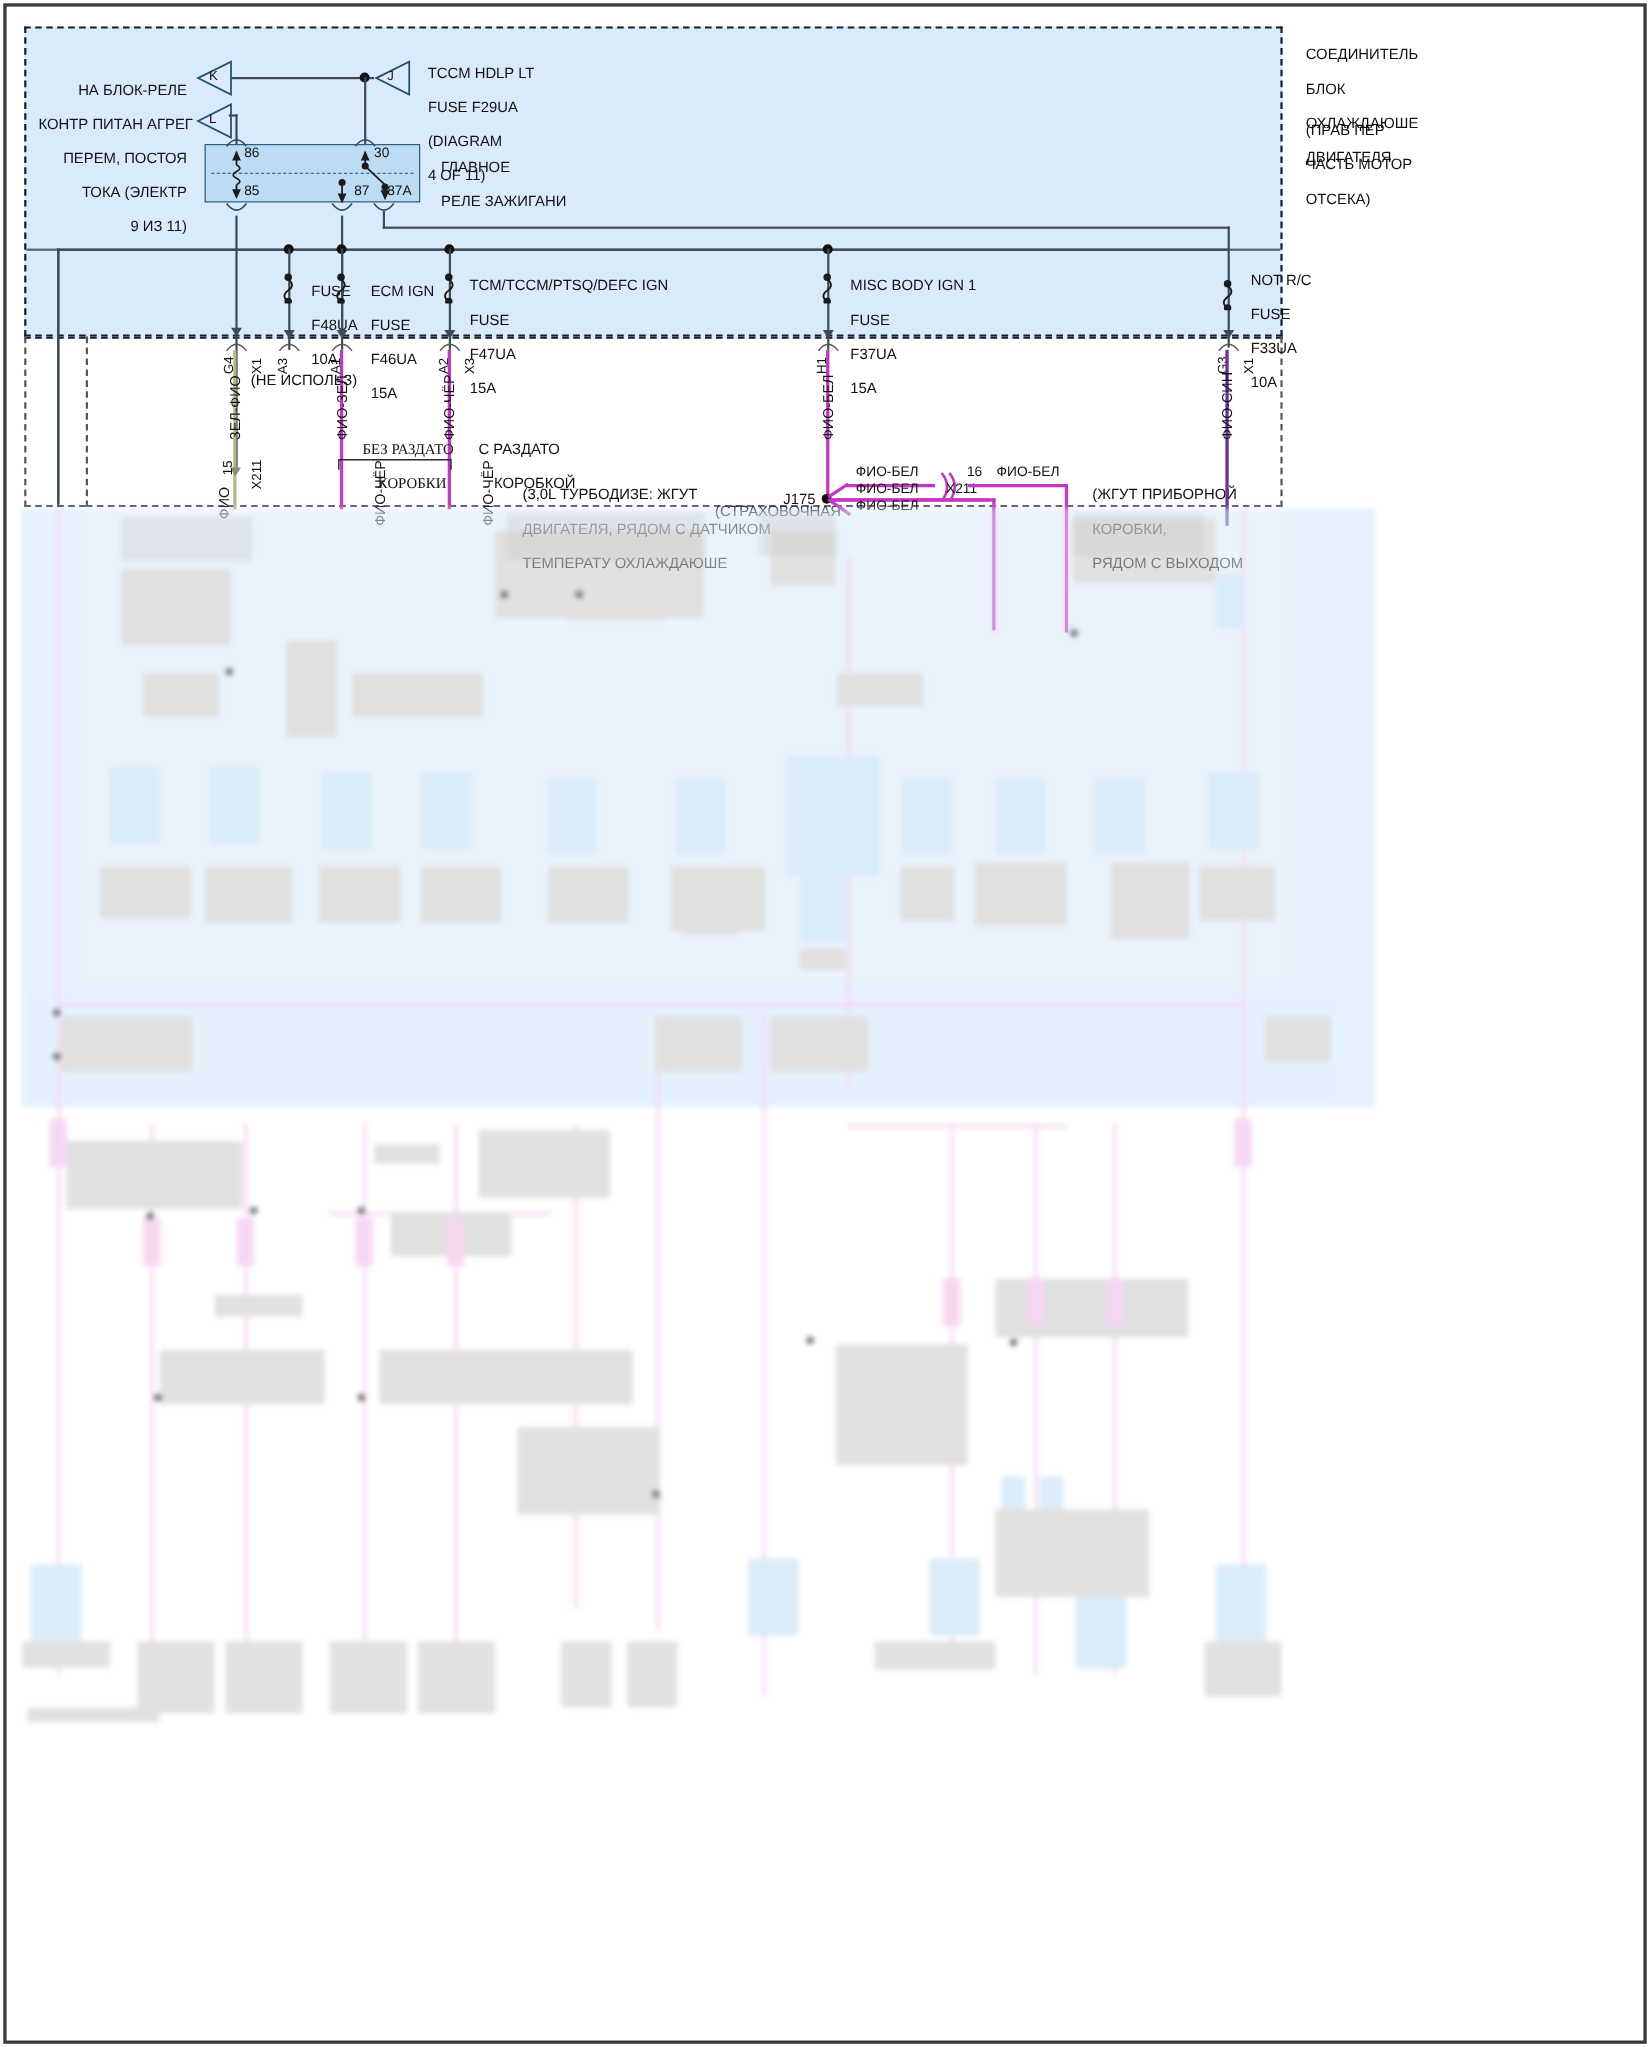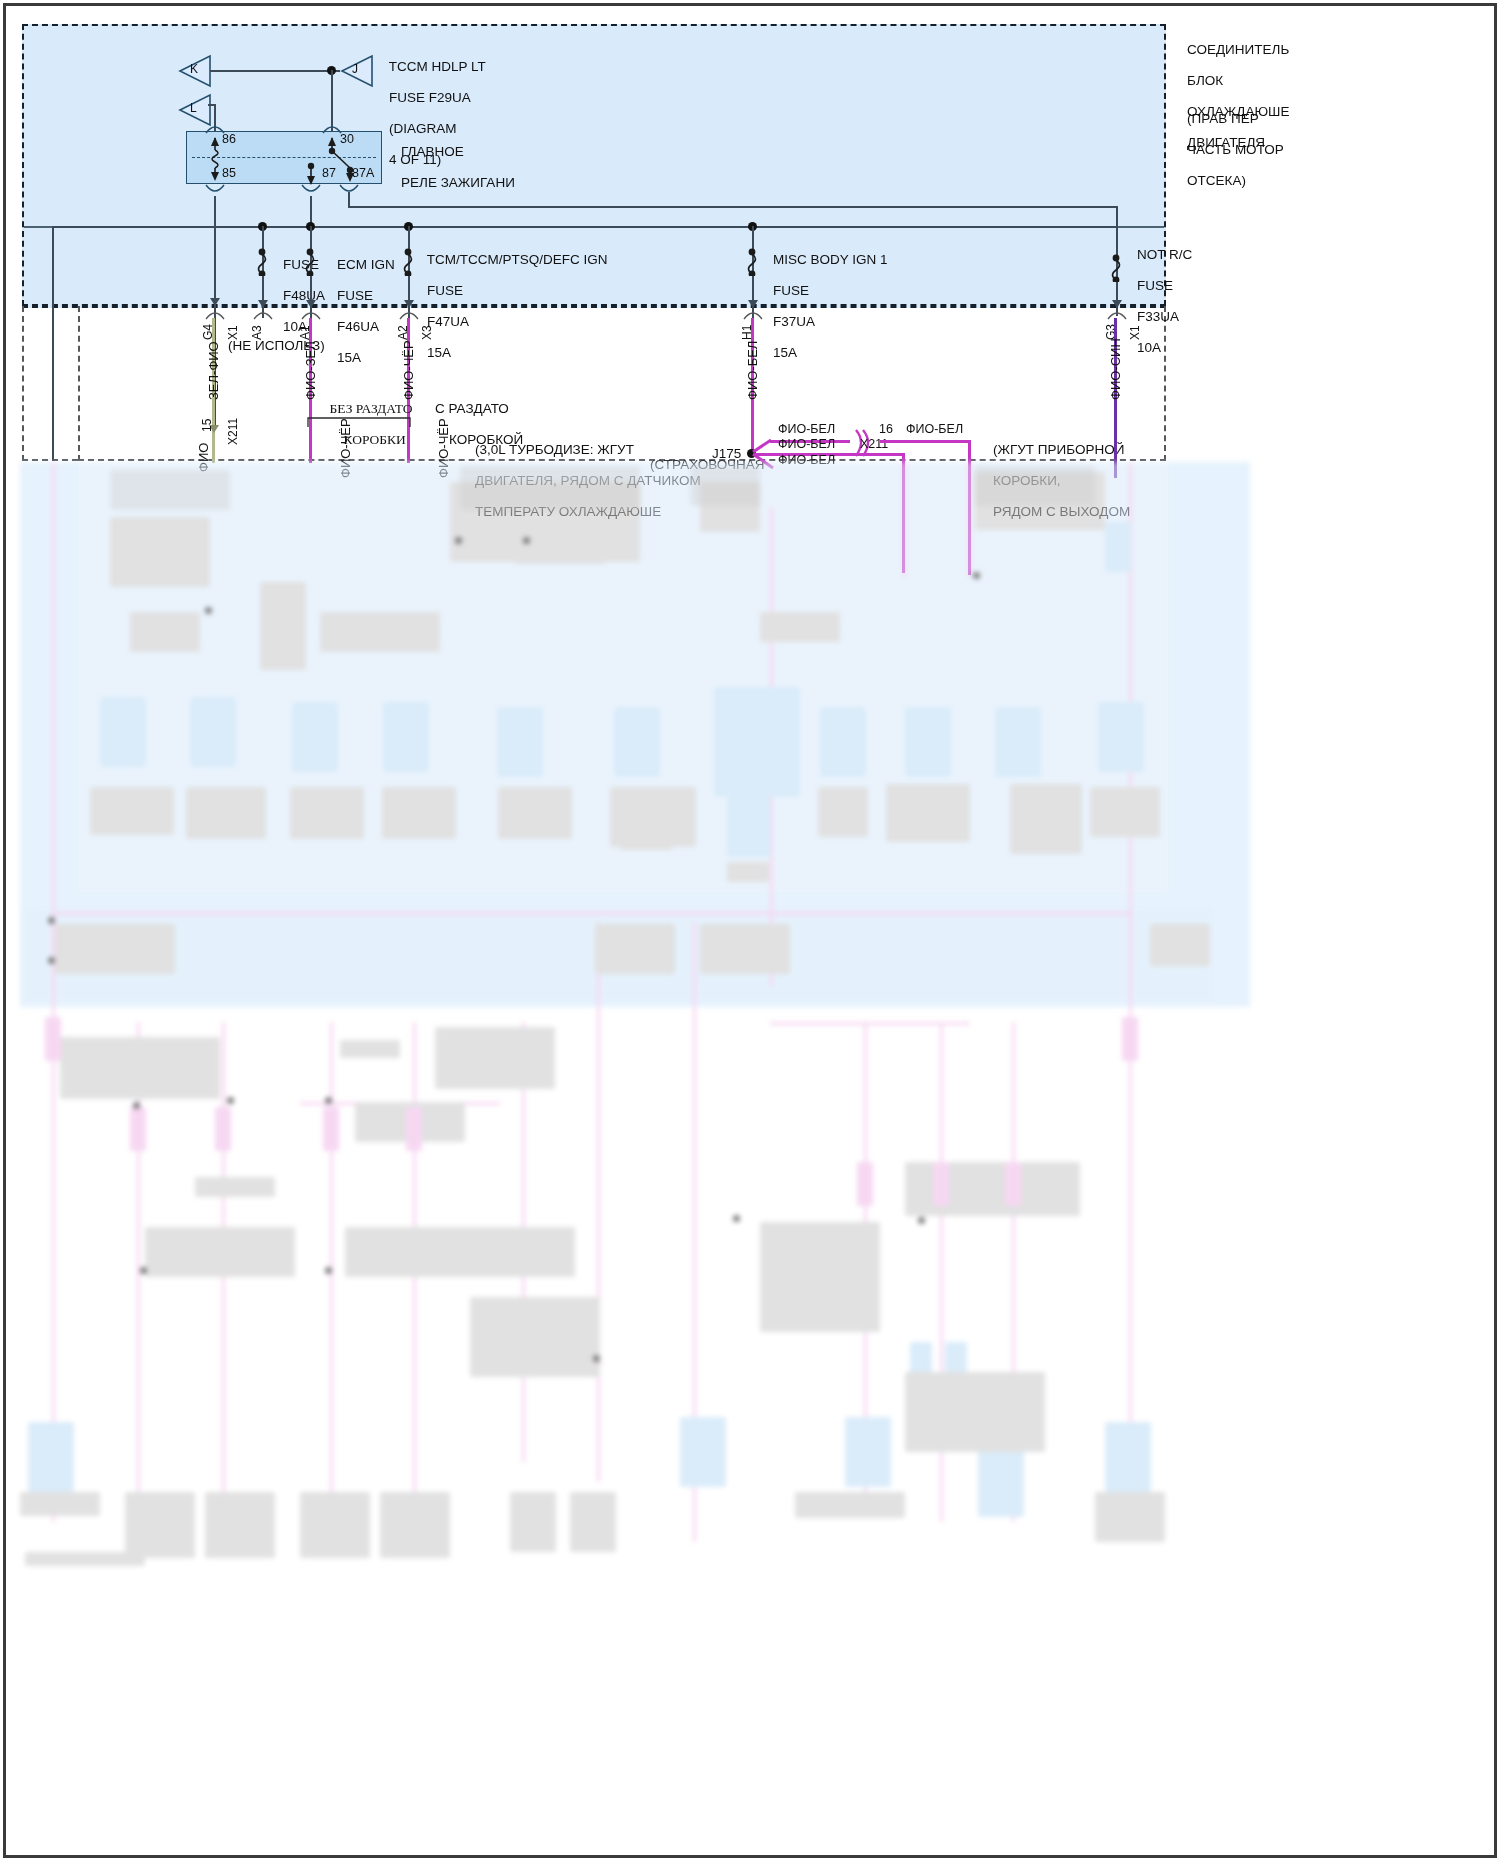--- a/index.html
+++ b/index.html
@@ -73,20 +73,27 @@
     <span>БЛОК</span><br>
     <span>ОХЛАЖДАЮШЕ</span><br>
     <span>ДВИГАТЕЛЯ</span>
   </div>
   <div class="t" style="left:1172px;top:95px;">
     <span>(ПРАВ ПЕР</span><br>
     <span>ЧАСТЬ МОТОР</span><br>
     <span>ОТСЕКА)</span>
   </div>
 
+  <div class="t r" style="left:20px;top:58px;width:150px;">
+    <span>НА БЛОК-РЕЛЕ</span><br>
+    <span>КОНТР ПИТАН АГРЕГ</span><br>
+    <span>ПЕРЕМ, ПОСТОЯ</span><br>
+    <span>ТОКА (ЭЛЕКТР</span><br>
+    <span>9 ИЗ 11)</span>
+  </div>
   <svg style="position:absolute;left:178px;top:54px;" width="34" height="34">
     <polygon points="2,17 32,2 32,32" fill="#dbeafc" stroke="#24506e" stroke-width="1.6"></polygon>
   </svg>
   <div class="t" style="left:190px;top:62px;font-size:12px;">K</div>
 
   <svg style="position:absolute;left:178px;top:93px;" width="34" height="34">
     <polygon points="2,17 32,2 32,32" fill="#dbeafc" stroke="#24506e" stroke-width="1.6"></polygon>
   </svg>
   <div class="t" style="left:190px;top:101px;font-size:12px;">L</div>
 

